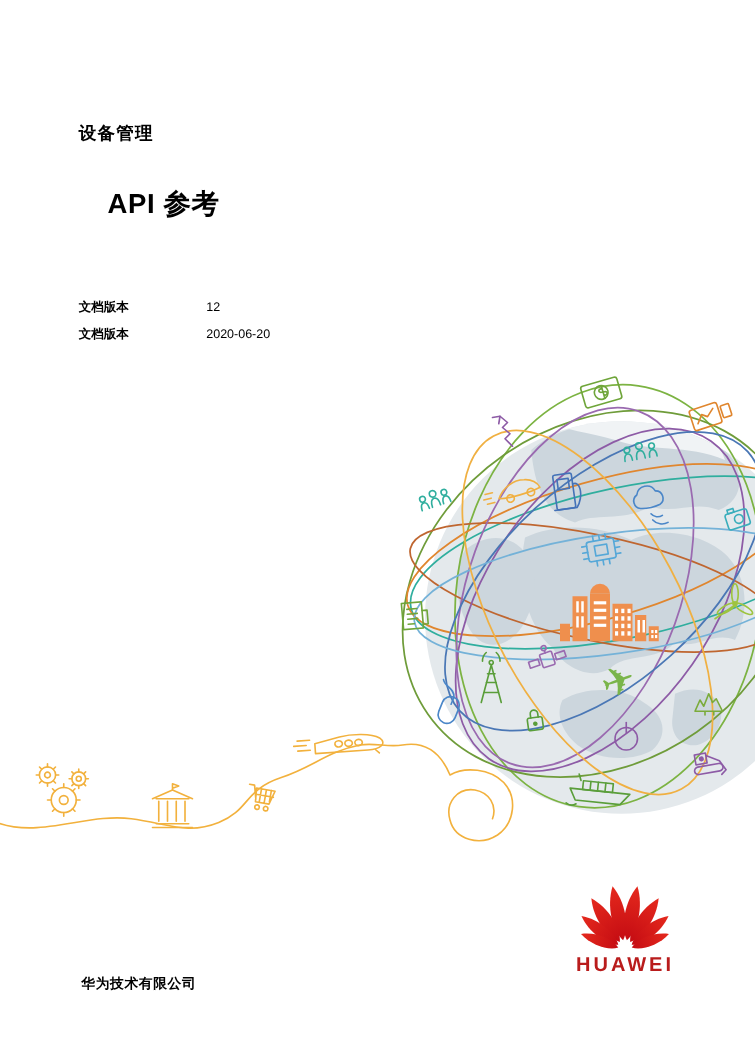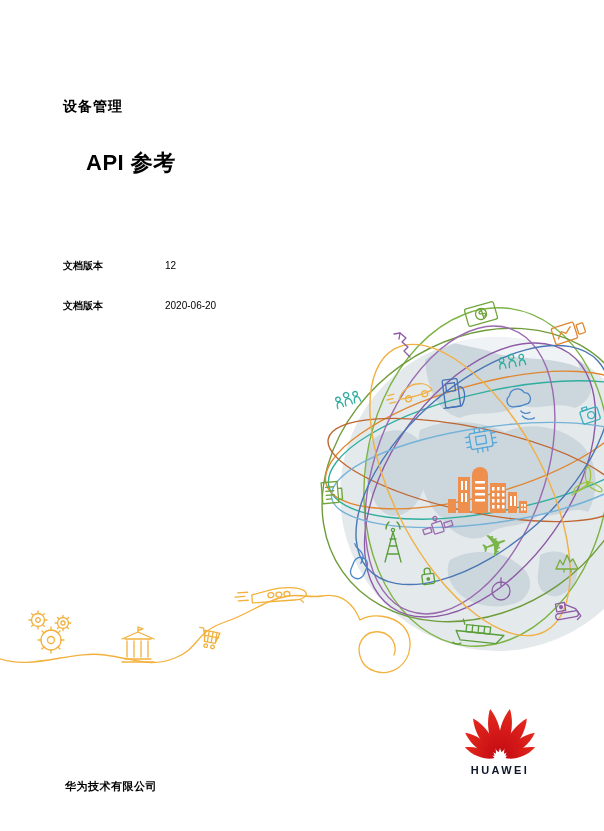--- a/index.html
+++ b/index.html
@@ -4,29 +4,29 @@
 <style>
   * { margin:0; padding:0; box-sizing:border-box; }
   html,body { background:#fff; }
   body { width:604px; height:831px; font-family:"Liberation Sans","DejaVu Sans",sans-serif; }
   .page { position:relative; width:604px; height:831px; background:#ffffff; overflow:hidden; }
 
   .product-name { position:absolute; left:63px; top:98px; font-size:14px; font-weight:bold; color:#000; letter-spacing:1px; }
   .doc-title    { position:absolute; left:62px; top:148px; font-size:22px; font-weight:bold; color:#000; letter-spacing:0.5px;margin-left:24px; }
 
   .meta { position:absolute; left:63px; top:236px; }
-  .meta-row { display:flex; height:21px; line-height:21px;margin-top:19px; }
+  .meta-row { display:flex; height:21px; line-height:21px; }
   .meta-label { width:102px; font-size:10px; font-weight:bold; color:#000; }
   .meta-value { font-size:10px; color:#000; }
 
   .illustration { position:absolute; left:0; top:280px; width:604px; height:420px; }
 
   .logo { position:absolute; left:440px; top:706px; width:120px; height:82px; text-align:center; }
   .logo-flower { display:block; margin:0 auto; }
-  .logo-text { margin-top:2px; font-size:11px; font-weight:bold; color:#0f172a; letter-spacing:2.4px; }
+  .logo-text { margin-top:2px; font-size:16px; font-weight:bold; color:#b91c1c; letter-spacing:2.4px; }
 
   .company { position:absolute; left:65px; top:779px; font-size:11px; font-weight:bold; color:#000; letter-spacing:0.5px; }
 
   .orbit { fill:none; stroke-width:1.4; }
   .ic { fill:none; stroke-width:1.3; stroke-linecap:round; stroke-linejoin:round; }
 </style>
 </head>
 <body>
 
 <div class="page">

